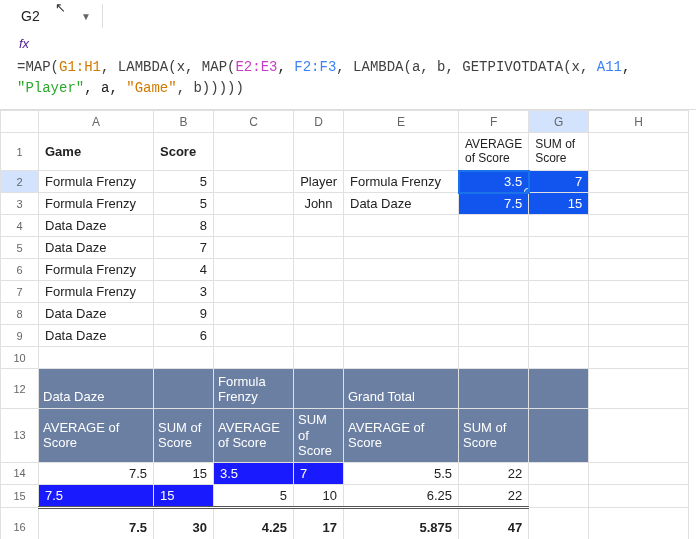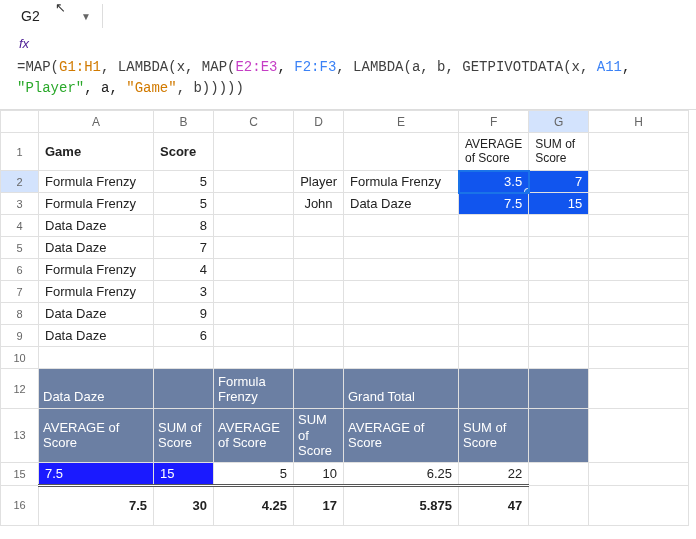--- a/index.html
+++ b/index.html
@@ -216,20 +216,31 @@
       <td class="pivot-dark wrap">AVERAGE of Score</td>
       <td class="pivot-dark wrap">SUM of Score</td>
       <td class="pivot-dark wrap">AVERAGE of Score</td>
       <td class="pivot-dark wrap">SUM of Score</td>
       <td class="pivot-dark wrap">AVERAGE of Score</td>
       <td class="pivot-dark wrap">SUM of Score</td>
       <td class="pivot-dark"></td>
         <td></td>
     </tr>
     <tr class="pivot-body">
+      <th class="row-hdr">14</th>
+      <td class="num">7.5</td>
+      <td class="num">15</td>
+      <td class="pivot-blue">3.5</td>
+      <td class="pivot-blue">7</td>
+      <td class="num">5.5</td>
+      <td class="num">22</td>
+      <td></td>
+        <td></td>
+    </tr>
+    <tr class="pivot-body">
       <th class="row-hdr">15</th>
       <td class="pivot-blue">7.5</td>
       <td class="pivot-blue">15</td>
       <td class="num">5</td>
       <td class="num">10</td>
       <td class="num">6.25</td>
       <td class="num">22</td>
       <td></td>
         <td></td>
     </tr>

